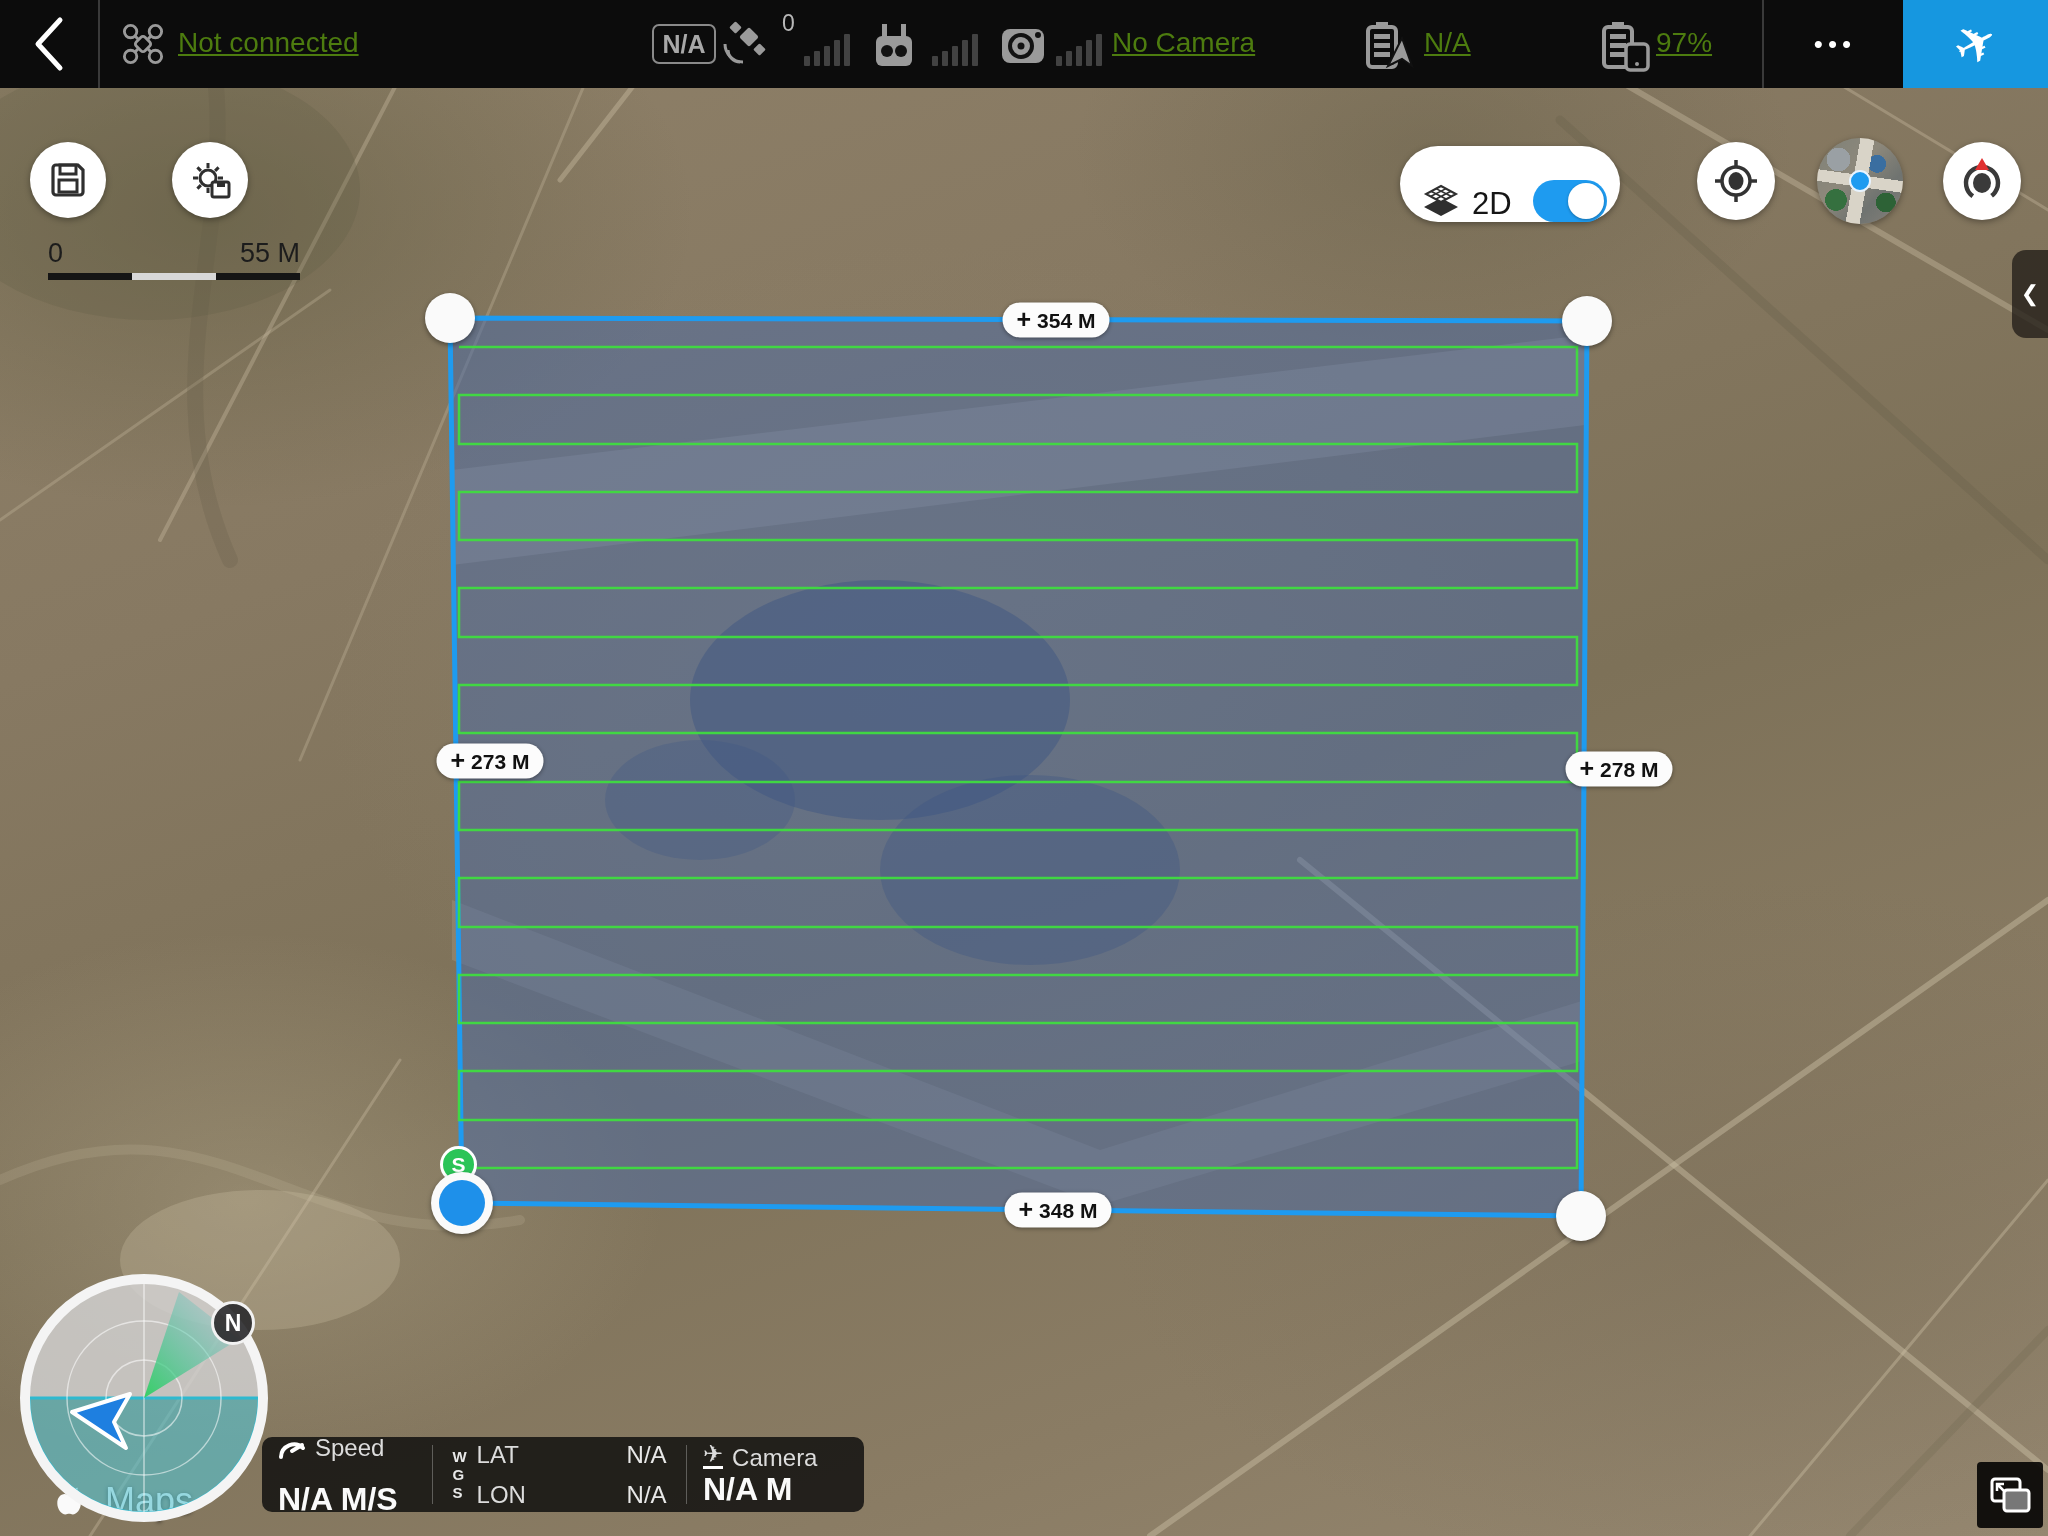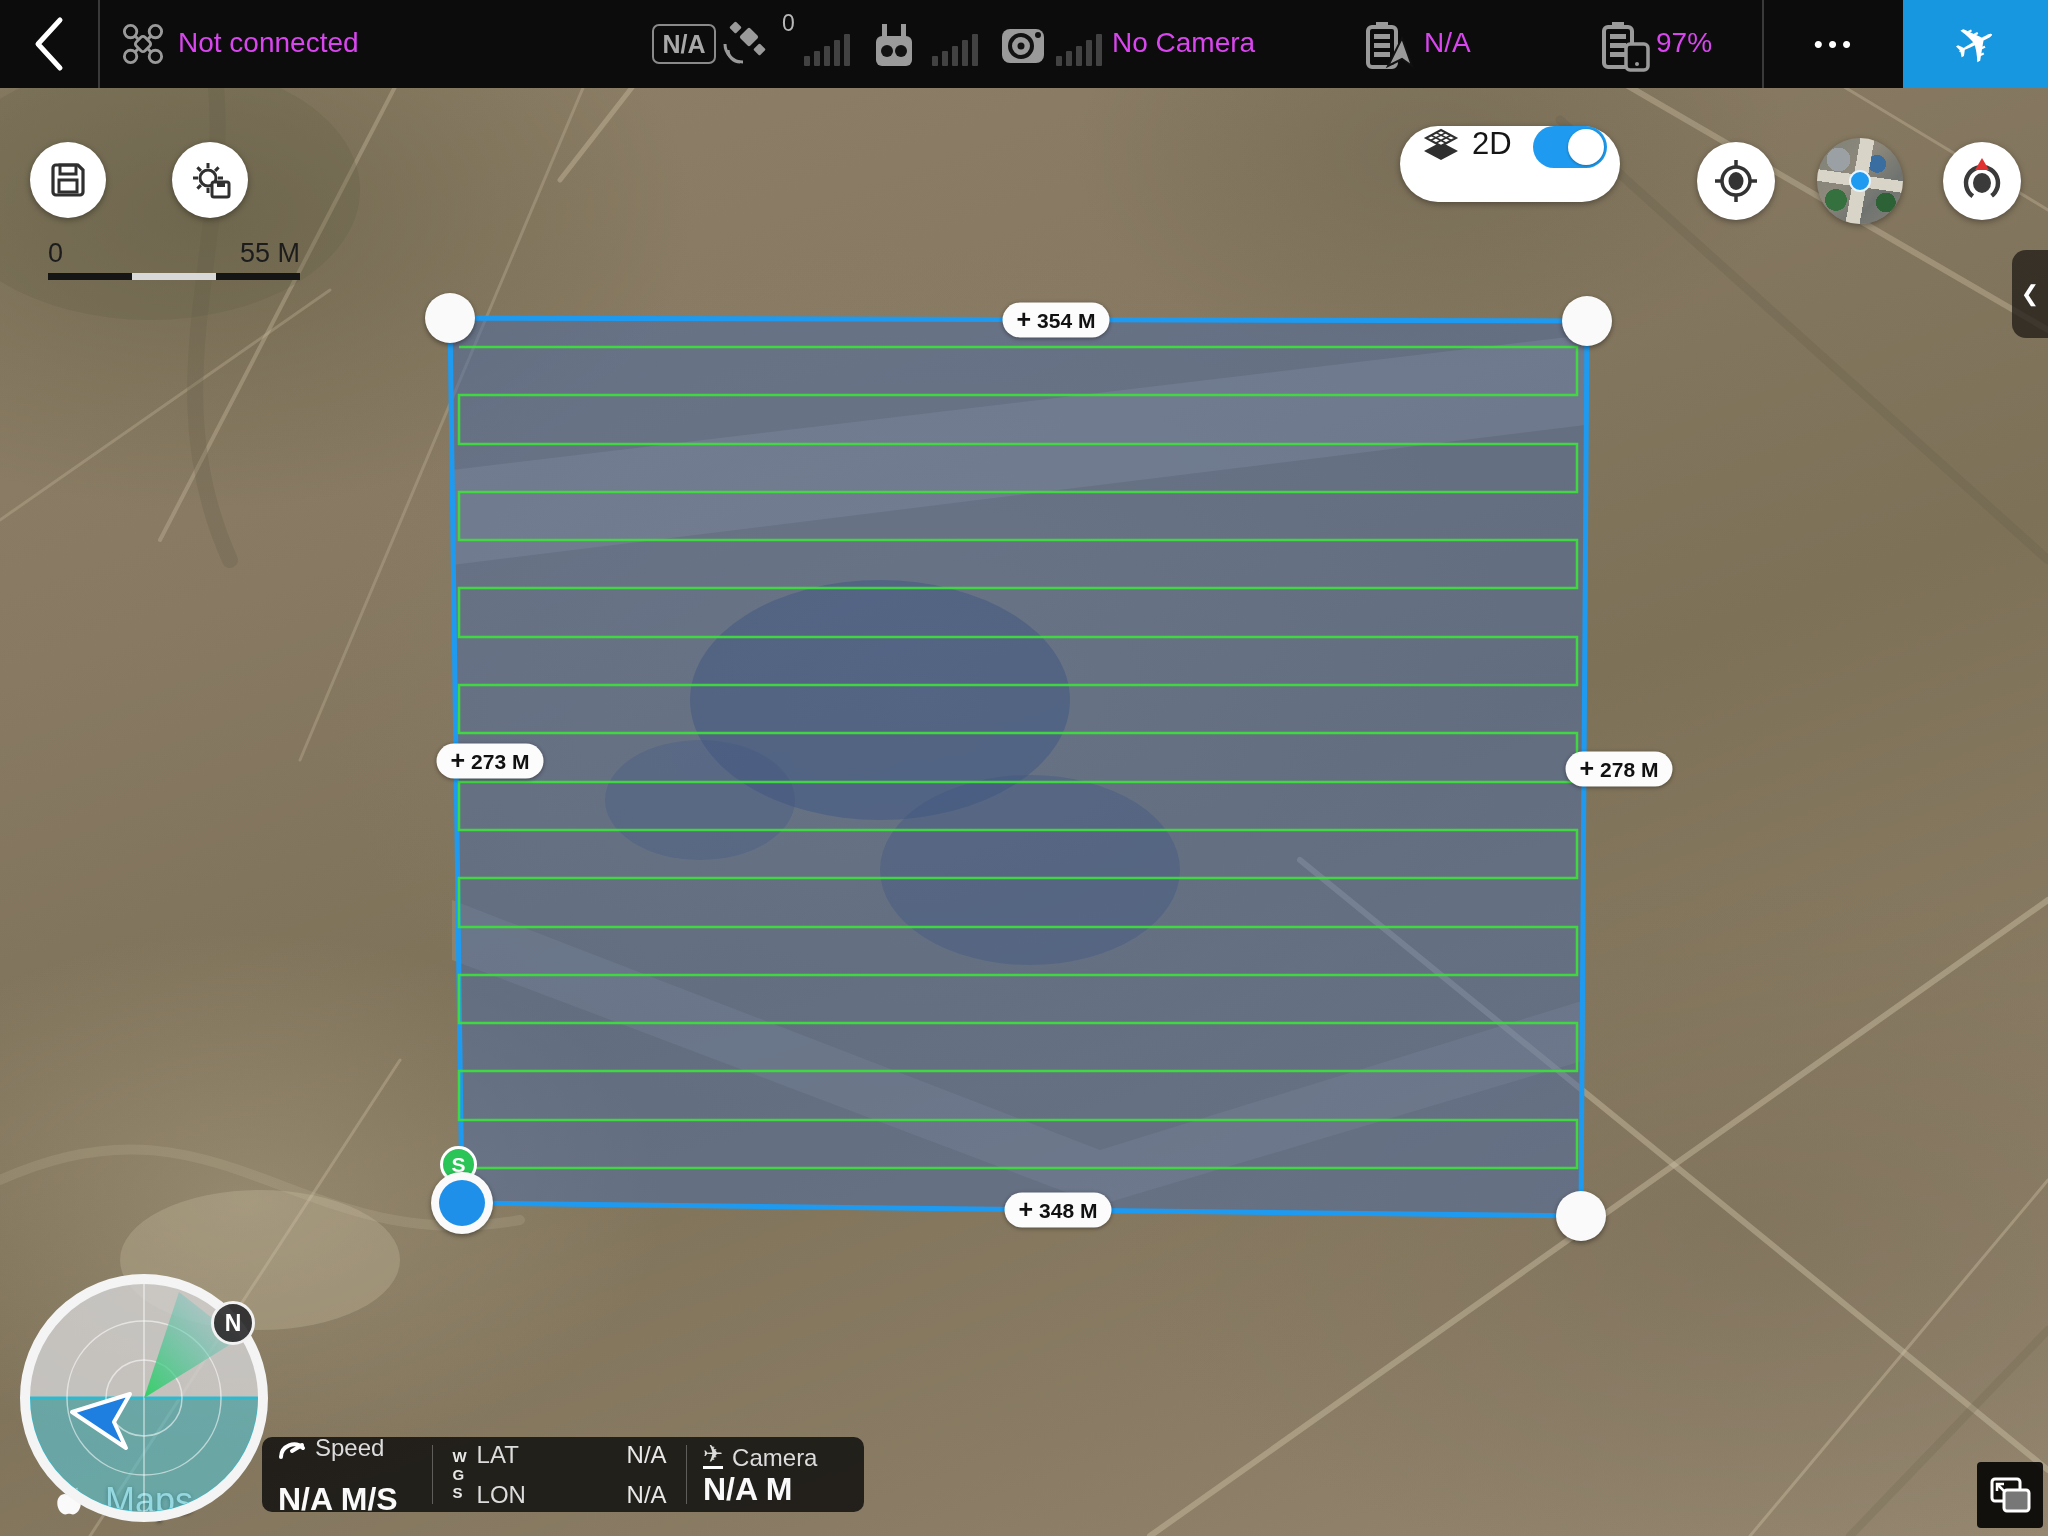--- a/index.html
+++ b/index.html
@@ -16,41 +16,41 @@
       radial-gradient(ellipse 600px 380px at 12% 78%, rgba(190,178,150,.35), transparent 70%),
       radial-gradient(ellipse 500px 300px at 70% 10%, rgba(100,94,70,.40), transparent 72%),
       radial-gradient(ellipse 800px 600px at 45% 45%, rgba(150,140,115,.30), transparent 75%),
       linear-gradient(160deg,#8f8169 0%,#877962 30%,#7d7158 55%,#8a7c64 80%,#958770 100%);
   }
   #map-decor, #survey-svg { position:absolute; left:0; top:0; }
 
   
   #topbar { position:absolute; left:0; top:0; width:2048px; height:88px; background:#0c0c0c; z-index:30; }
   #topbar .vdiv { position:absolute; top:0; width:2px; height:88px; background:#3a3a3a; }
-  .tb-text { position:absolute; top:27px; font-size:28px; color:#d946ef; white-space:nowrap; }
+  .tb-text { position:absolute; top:27px; font-size:28px; color:#4d7c0f; white-space:nowrap;text-decoration:underline; }
   #back-btn { position:absolute; left:0; top:0; width:98px; height:88px; display:flex; align-items:center; justify-content:center; cursor:pointer; }
   #na-box { position:absolute; left:652px; top:24px; width:64px; height:40px; border:2px solid #8a8a8a; border-radius:7px;
             color:#a8a8a8; font-size:25px; font-weight:bold; display:flex; align-items:center; justify-content:center; }
   .bars { position:absolute; top:32px; display:flex; align-items:flex-end; gap:4px; height:34px; }
   .bars i { display:block; width:6px; background:#424242; border-radius:1px; }
   #menu-btn { position:absolute; left:1790px; top:0; width:90px; height:88px; color:#fff; font-size:26px; letter-spacing:5px;
               display:flex; align-items:center; justify-content:center; cursor:pointer; }
   #takeoff-btn { position:absolute; left:1903px; top:0; width:145px; height:88px; background:#1697e0; display:flex;
                  align-items:center; justify-content:center; cursor:pointer; }
   #takeoff-btn span { color:#fff; font-size:52px; display:block; transform:rotate(-28deg); }
 
   
   .circle-btn { position:absolute; background:#fff; border-radius:50%; box-shadow:0 2px 6px rgba(0,0,0,.35);
                 display:flex; align-items:center; justify-content:center; cursor:pointer; z-index:20; }
   #scale { position:absolute; left:48px; top:238px; width:252px; z-index:20; color:#1c1c1c; }
   #scale .nums { display:flex; justify-content:space-between; font-size:27px; }
   #scale .bar { margin-top:4px; height:7px;
                 background:linear-gradient(90deg,#151515 0 33.4%,#d8d8d8 33.4% 66.7%,#151515 66.7% 100%); }
-  #pill-2d { position:absolute; left:1400px; top:126px; width:220px; height:76px; background:#fff; border-radius:38px;
-             box-shadow:0 2px 6px rgba(0,0,0,.35); display:flex; align-items:flex-start; z-index:20; }
+  #pill-2d { position:absolute; left:1400px; top:146px; width:220px; height:76px; background:#fff; border-radius:38px;
+             box-shadow:0 2px 6px rgba(0,0,0,.35); display:flex; align-items:flex-end; z-index:20; }
   #pill-2d .lbl { font-size:31px; color:#151515; margin-left:10px; }
   #toggle-2d { margin-left:auto; margin-right:13px; width:74px; height:42px; background:#1e9bf0; border-radius:21px; position:relative; cursor:pointer; }
   #toggle-2d .knob { position:absolute; right:3px; top:3px; width:36px; height:36px; background:#fff; border-radius:50%; box-shadow:0 1px 3px rgba(0,0,0,.3); }
   #thumb-btn { position:absolute; left:1817px; top:138px; width:86px; height:86px; border-radius:50%; overflow:hidden;
                box-shadow:0 2px 6px rgba(0,0,0,.35); cursor:pointer; z-index:20;
                background:
                  linear-gradient(100deg, transparent 0 43%, #d9d4c8 43% 57%, transparent 57%),
                  linear-gradient(8deg, transparent 0 44%, #d9d4c8 44% 56%, transparent 56%),
                  radial-gradient(circle 9px at 70% 30%, #3a6ea0 98%, transparent),
                  radial-gradient(circle 11px at 22% 72%, #35703f 98%, transparent),

